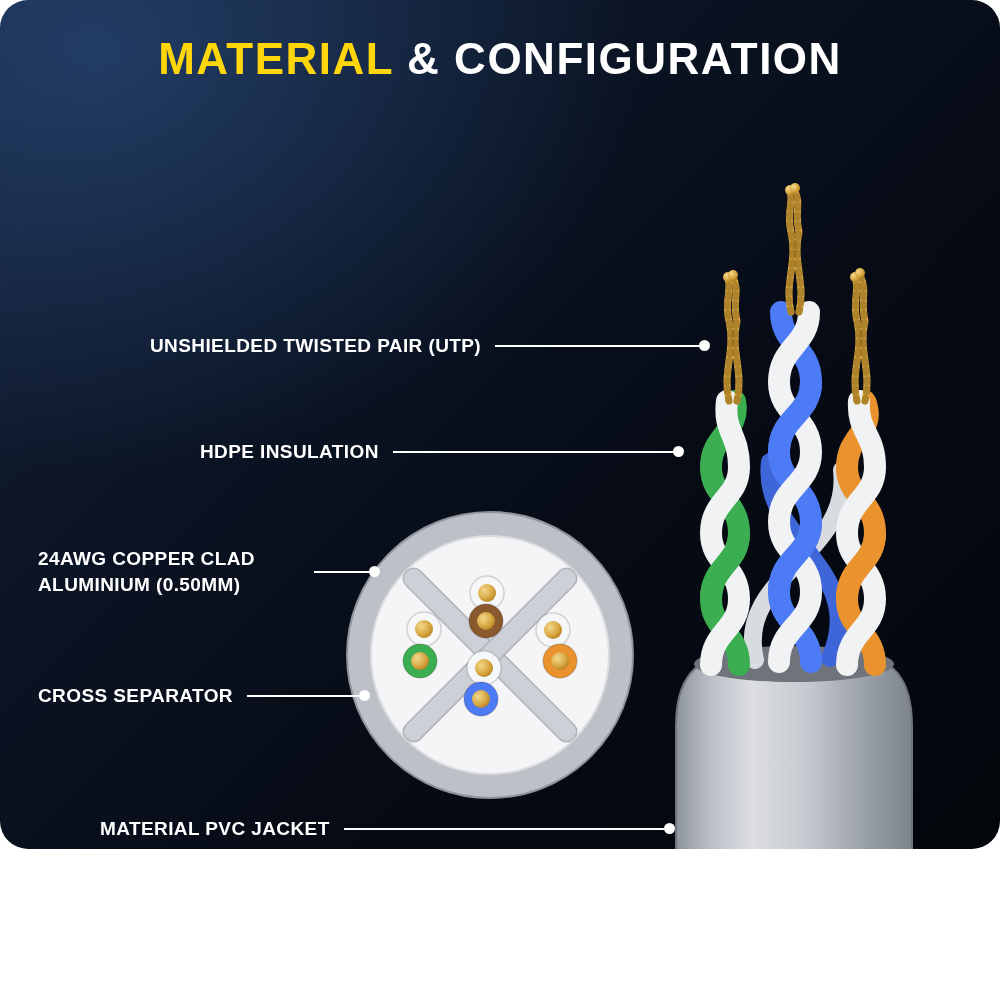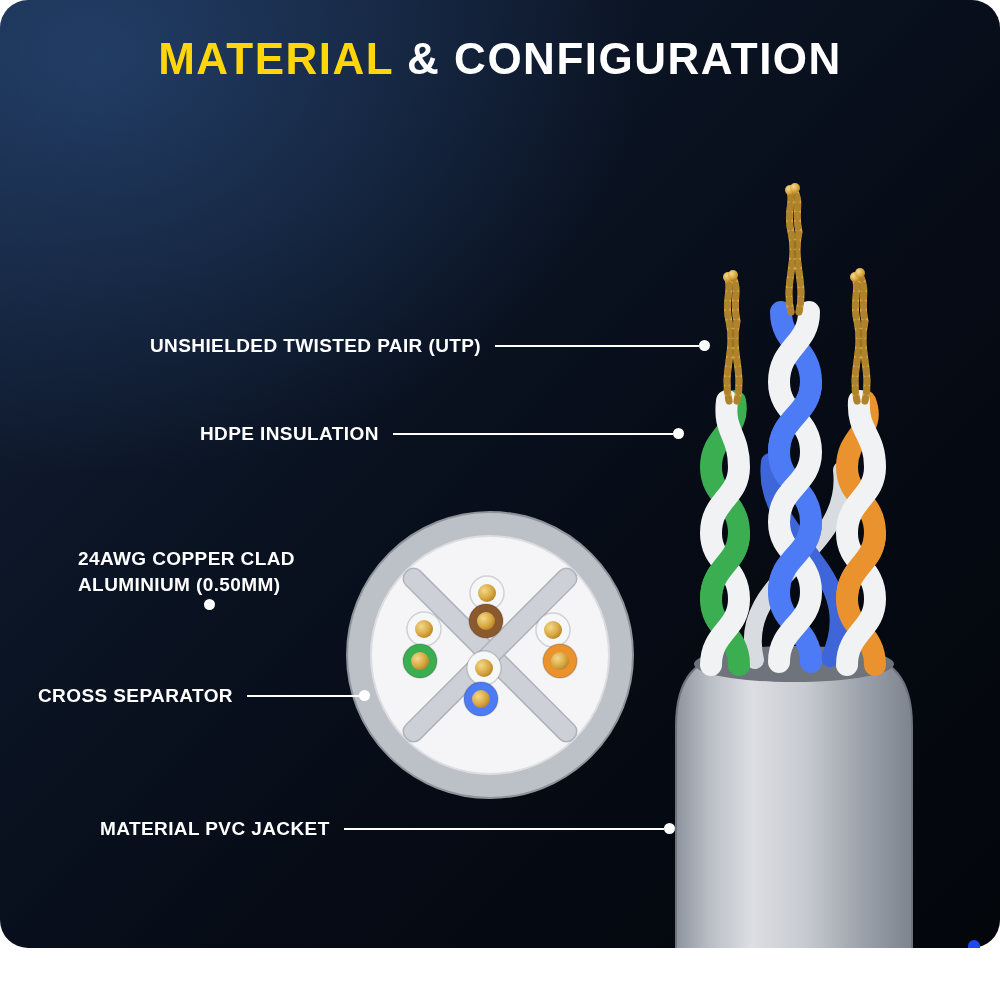--- a/index.html
+++ b/index.html
@@ -1,18 +1,18 @@
 <!DOCTYPE html>
 <html><head>
 <meta charset="utf-8">
 <style>
   html,body{margin:0;padding:0;}
   .page{
     position:relative;
-    width:1000px;height:948px;
+    width:1000px;height:849px;
     background:#ffffff;
     overflow:hidden;
     font-family:"Liberation Sans", sans-serif;
   }
   .panel{
     position:absolute;inset:0;
     border-radius:28px;
     background:
       radial-gradient(900px 700px at 10% 6%, rgba(45,84,138,.55), rgba(45,84,138,0) 60%),
       linear-gradient(135deg, #16233c 0%, #0b1424 35%, #060b15 62%, #03060b 100%);
@@ -38,22 +38,22 @@
   }
   .callout-label.wrap{white-space:normal;max-width:262px;}
   .leader-line{
     flex:1;height:0;border-top:2px solid #ffffff;margin-left:14px;
   }
   .callout-dot{
     width:11px;height:11px;border-radius:50%;
     background:#ffffff;flex-shrink:0;
   }
   .co-utp{top:309px;left:150px;width:560px;margin-top:24px;}
-  .co-hdpe{top:421px;left:200px;width:484px;}
-  .co-copper{top:546px;left:38px;width:342px;flex-direction:column;}
+  .co-hdpe{top:439px;left:200px;width:484px;}
+  .co-copper{top:546px;left:38px;width:342px;}
   .co-cross{top:683px;left:38px;width:332px;}
   .co-jacket{top:816px;left:100px;width:575px;}
 </style>
 </head>
 <body>
 
 <div class="page">
   <div class="panel"></div>
 
   <svg class="illustration" width="1000" height="1000" viewBox="0 0 1000 1000">

